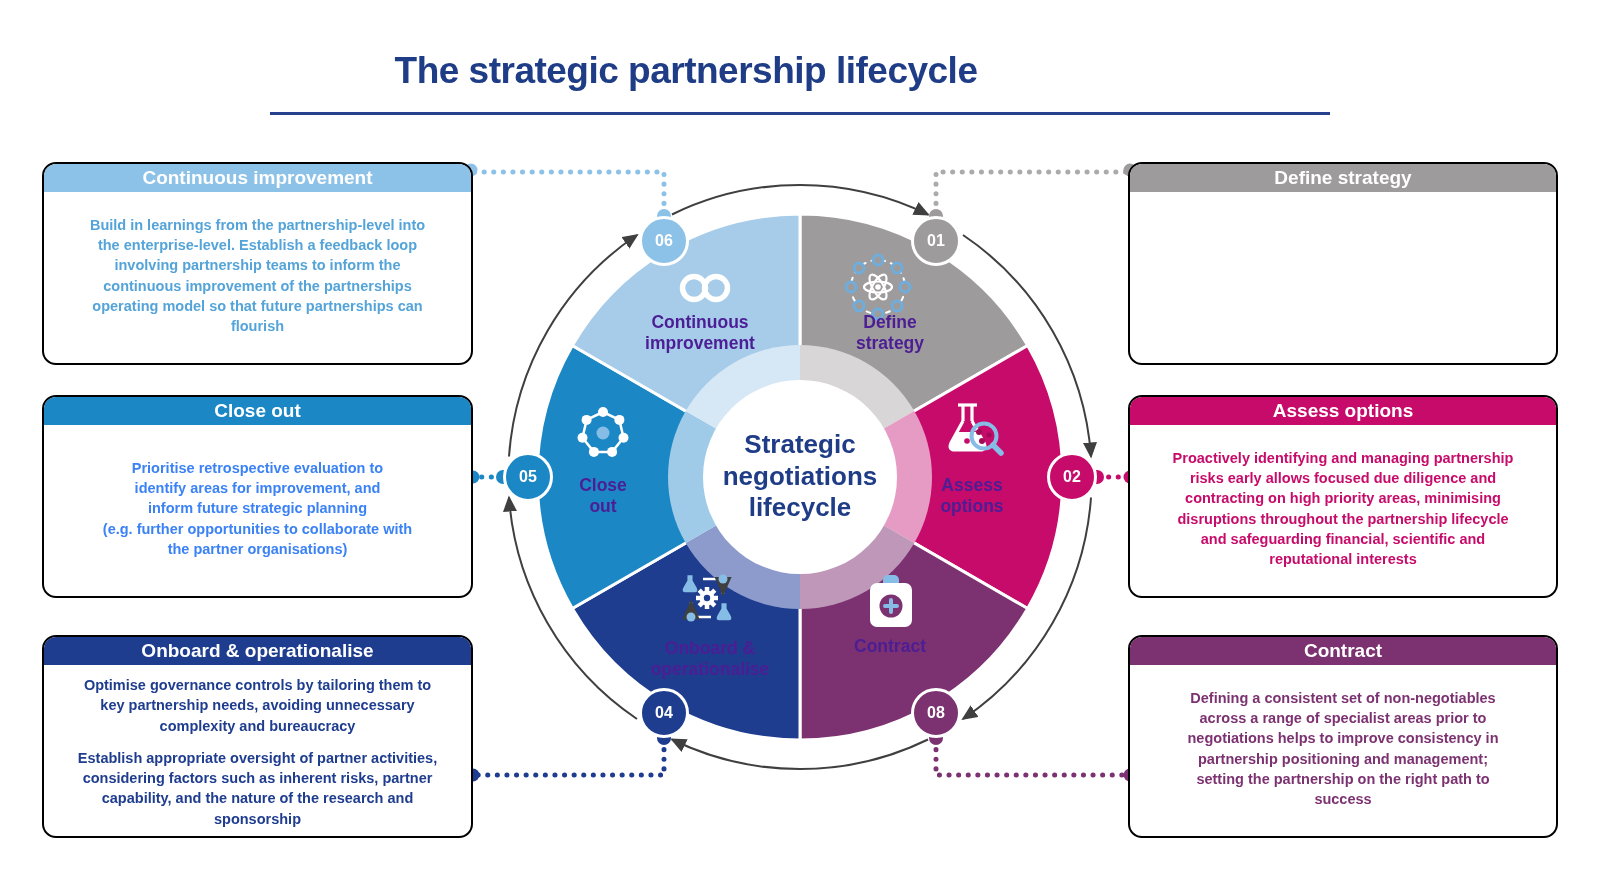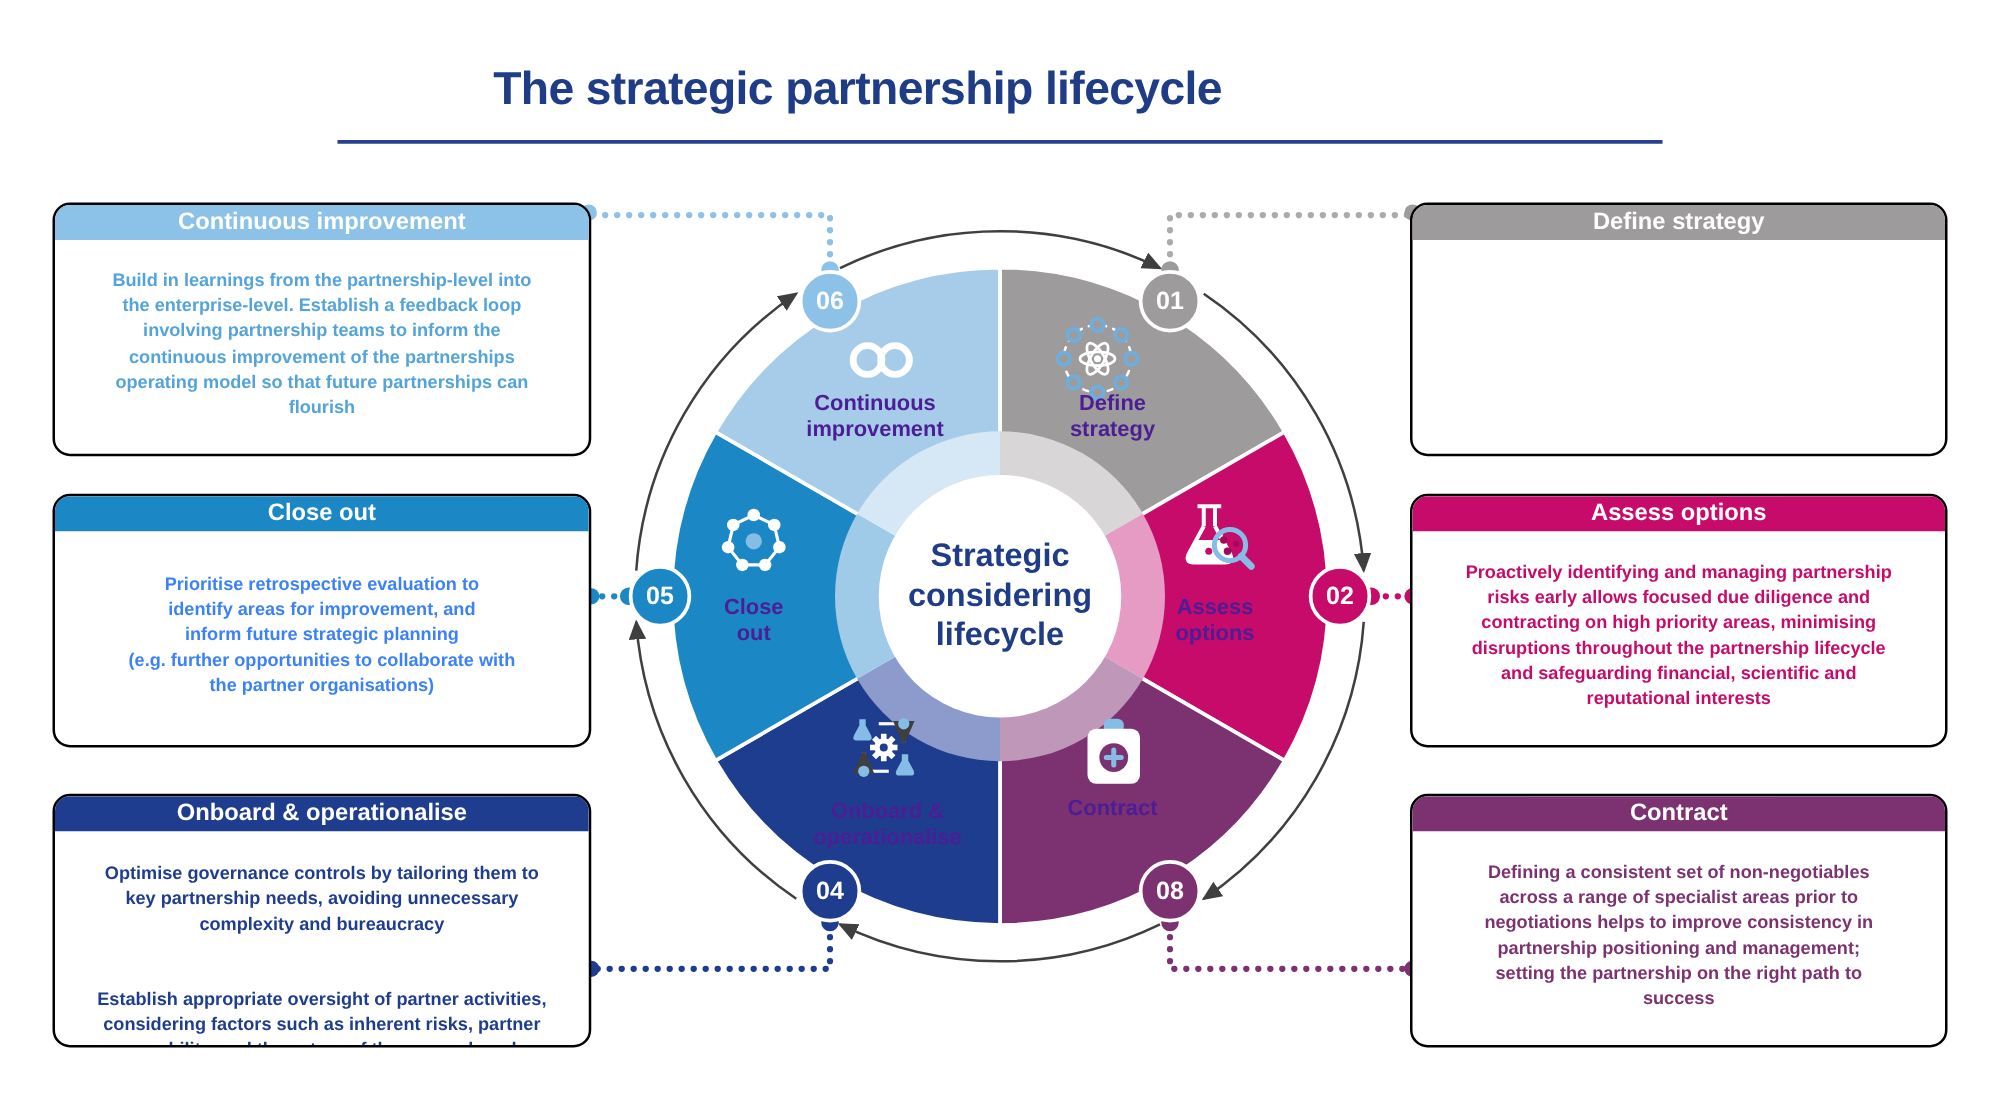--- a/index.html
+++ b/index.html
@@ -18,29 +18,29 @@
     font-size:37px;font-weight:700;color:#1F3C87;letter-spacing:-0.5px;}
   .title-underline{left:270px;top:112px;width:1060px;height:3px;background:#27418F;}
 
   .box{border:2.5px solid;border-radius:14px;background:#fff;box-sizing:border-box;
        display:flex;flex-direction:column;overflow:hidden;}
   .box-header{height:28px;line-height:28px;text-align:center;color:#fff;
        font-size:19px;font-weight:700;border-radius:10px 10px 0 0;flex:0 0 28px;}
   .box-body{flex:1;display:flex;flex-direction:column;justify-content:center;
        text-align:center;font-size:14.5px;font-weight:700;line-height:1.4;
        white-space:pre-line;padding:4px 12px 8px 12px;}
-  .box-body p{margin:20px 0;}
+  .box-body p{margin:6px 0;}
 
   .wheel-label{color:#4c1d95;font-weight:700;font-size:17.5px;line-height:1.2;
        text-align:center;white-space:pre-line;}
   .center-label{left:690px;top:429px;width:220px;text-align:center;color:#1F3C87;
        font-size:26px;font-weight:700;line-height:1.22;white-space:pre-line;}
   .badge{width:50px;height:50px;border-radius:50%;border:3px solid #fff;
        box-sizing:border-box;display:flex;align-items:center;justify-content:center;
-       color:#fff;font-size:20px;font-weight:700;}
+       color:#fff;font-size:16px;font-weight:700;}
 </style>
 </head>
 <body>
 
 <svg class="abs" style="left:0;top:0" width="1600" height="889" viewBox="0 0 1600 889">
   <defs>
     <marker id="ah" markerWidth="10" markerHeight="8" refX="7" refY="3.5" orient="auto">
       <path d="M0,0 L8,3.5 L0,7 Z" fill="#3F3F3F"></path>
     </marker>
   </defs>
@@ -186,21 +186,21 @@
   <g transform="translate(705,288)">
     <circle cx="-11" cy="0" r="11.5" fill="none" stroke="#fff" stroke-width="5.5"></circle>
     <circle cx="11" cy="0" r="11.5" fill="none" stroke="#fff" stroke-width="5.5"></circle>
   </g>
 </svg>
 
 <div class="abs page-title">The strategic partnership lifecycle</div>
 <div class="abs title-underline"></div>
 
 <div class="abs center-label">Strategic
-considering
+negotiations
 lifecycle</div>
 
 <div class="abs wheel-label" style="left:810px;top:312px;width:160px">Define
 strategy</div>
 <div class="abs wheel-label" style="left:892px;top:475px;width:160px">Assess
 options</div>
 <div class="abs wheel-label" style="left:810px;top:636px;width:160px">Contract</div>
 <div class="abs wheel-label" style="left:610px;top:638px;width:200px">Onboard &amp;
 operationalise</div>
 <div class="abs wheel-label" style="left:523px;top:475px;width:160px">Close

